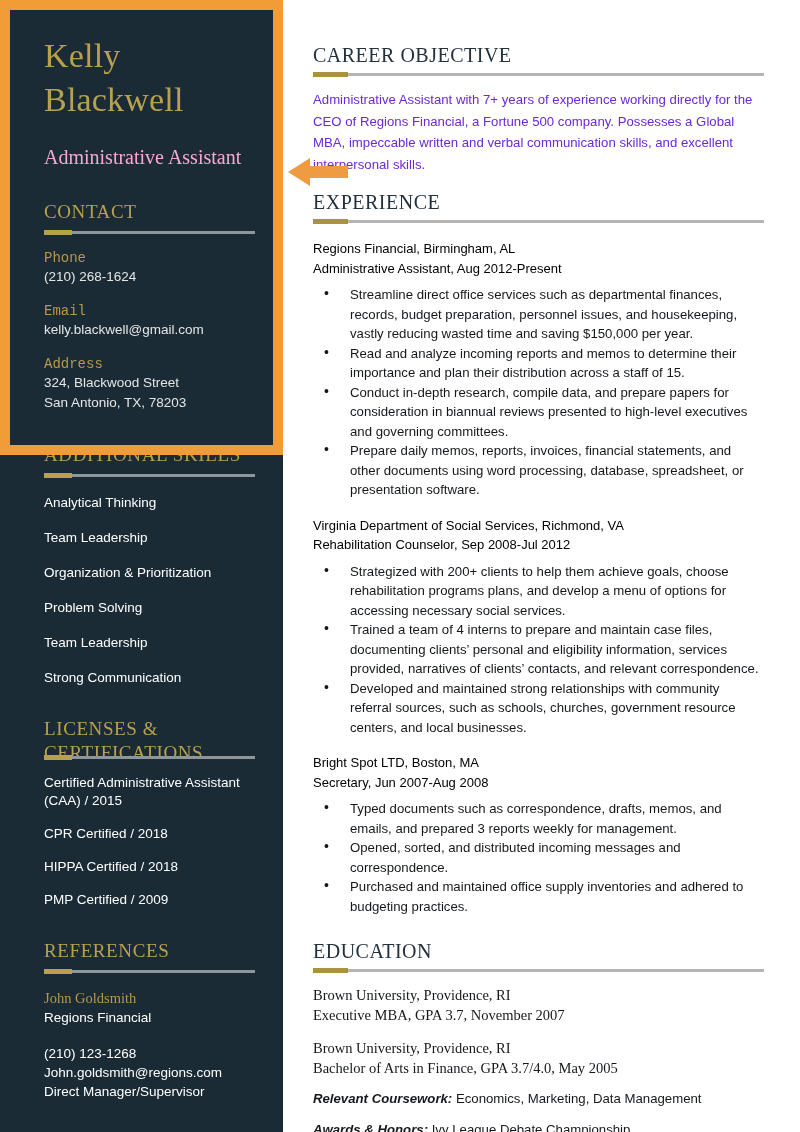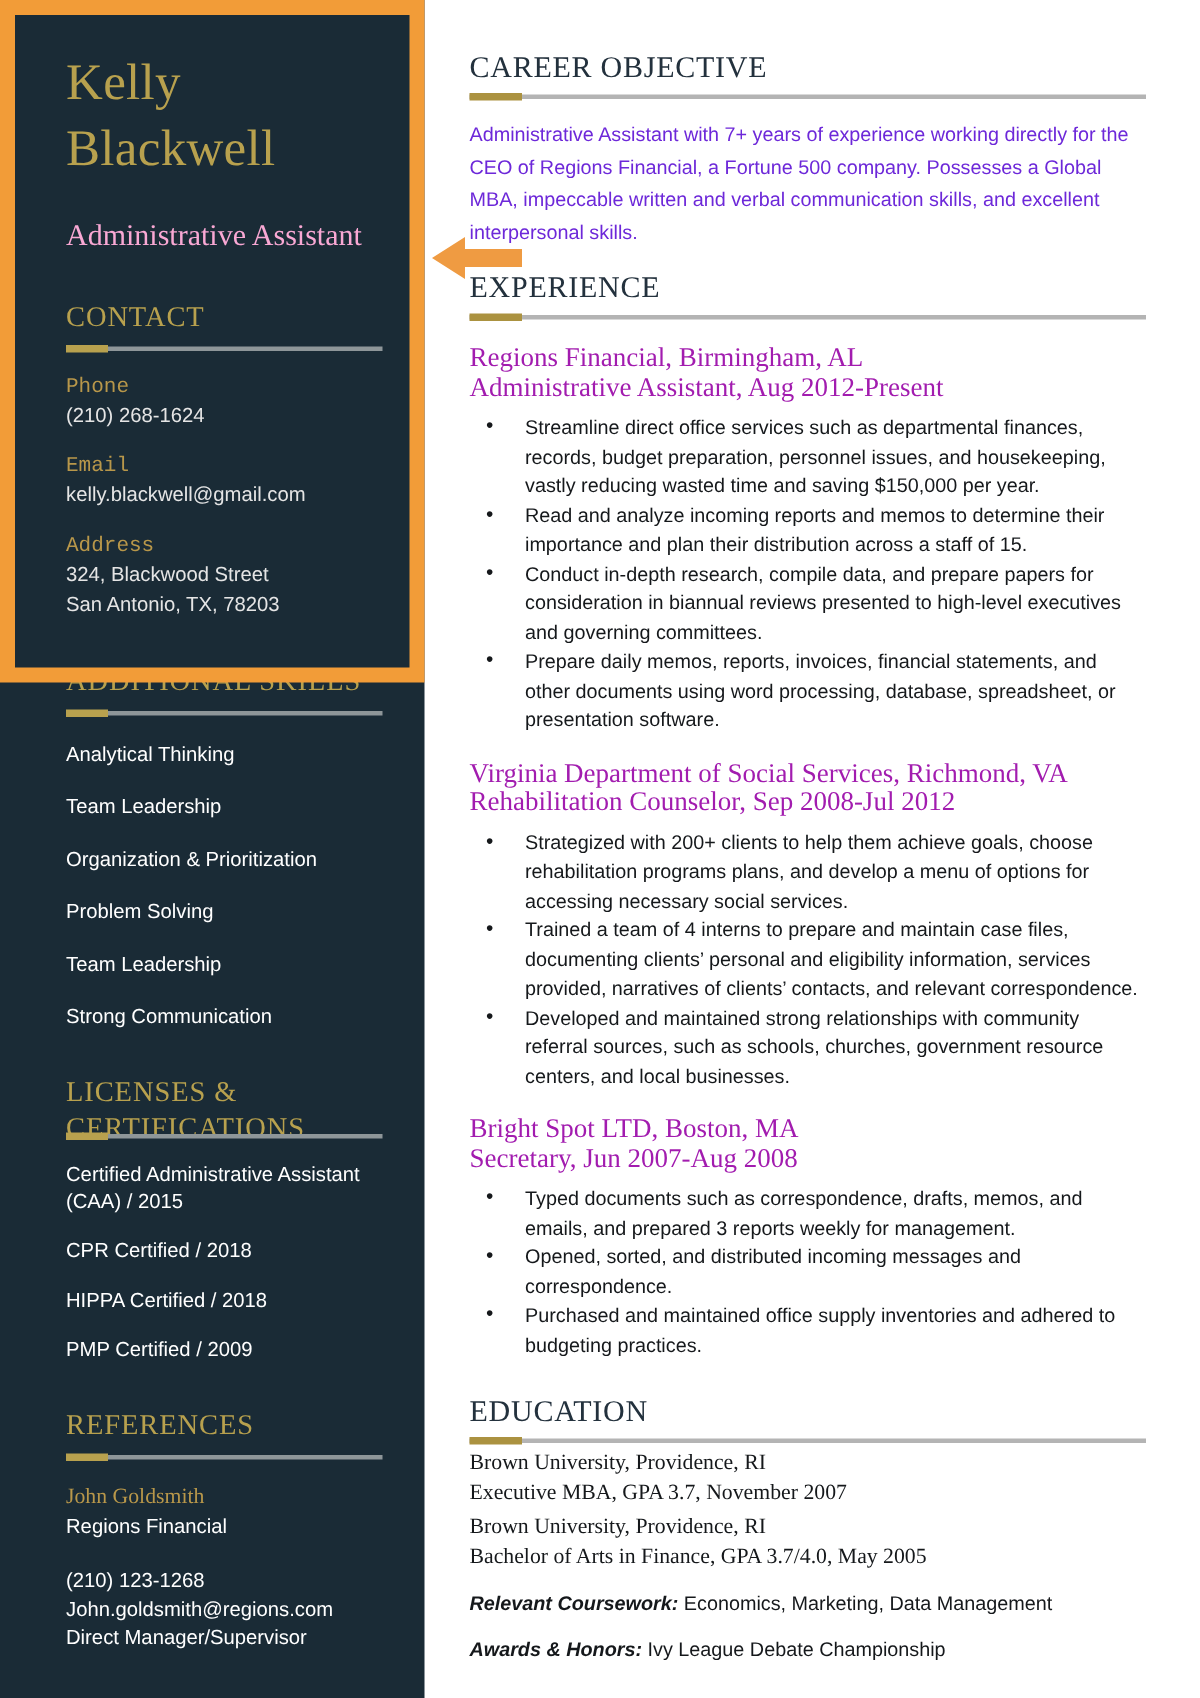--- a/index.html
+++ b/index.html
@@ -91,21 +91,21 @@
     font-family:"Liberation Serif", serif;
     color:#b8974a;
     font-size:14.5px;
     line-height:19px;
     margin-top:16px;
   }
   .ref-org { color:#ffffff; font-size:13.5px; line-height:19px; }
   .ref-block { color:#ffffff; font-size:13.5px; line-height:19px; margin-top:17px; }
 
   
-  .main { flex:1 1 auto; padding:32px 36px 0 30px; background:#fff; }
+  .main { flex:1 1 auto; padding:42px 36px 0 30px; background:#fff; }
   .m-section { margin-bottom:2px; }
   .m-head {
     font-family:"Liberation Serif", serif;
     color:#23313d;
     font-size:20px;
     letter-spacing:0.5px;
     line-height:26px;
   }
   .m-div {
     position:relative;
@@ -123,42 +123,42 @@
   .objective {
     font-size:13.2px;
     line-height:21.5px;
     color:#6d28d9;
     margin-top:13px;
     margin-bottom:14px;
     text-align:left;
   }
   .job { margin-top:16px; }
   .job-line {
-    font-family:Liberation Serif, serif;
-    font-size:18px;
+    font-family:Liberation Sans, sans-serif;
+    font-size:13px;
     line-height:19.5px;
-    color:#a21caf;
+    color:#000000;
   }
   ul.bullets { list-style:none; margin-top:7px; }
   ul.bullets li {
     position:relative;
     padding-left:37px;
     font-size:13.2px;
     line-height:19.5px;
     color:#15181b;
     margin-bottom:0px;
   }
   ul.bullets li::before{
     content:"\2022";
     position:absolute;
     left:11px; top:-1px;
     font-size:14px;
     color:#15181b;
   }
-  .edu-block { margin-top:3px; }
+  .edu-block { margin-top:13px; }
   .edu-line {
     font-family:"Liberation Serif", serif;
     font-size:14.5px;
     line-height:20px;
     color:#15181b;
   }
   .edu-extra {
     font-size:13.2px;
     line-height:20px;
     color:#15181b;

